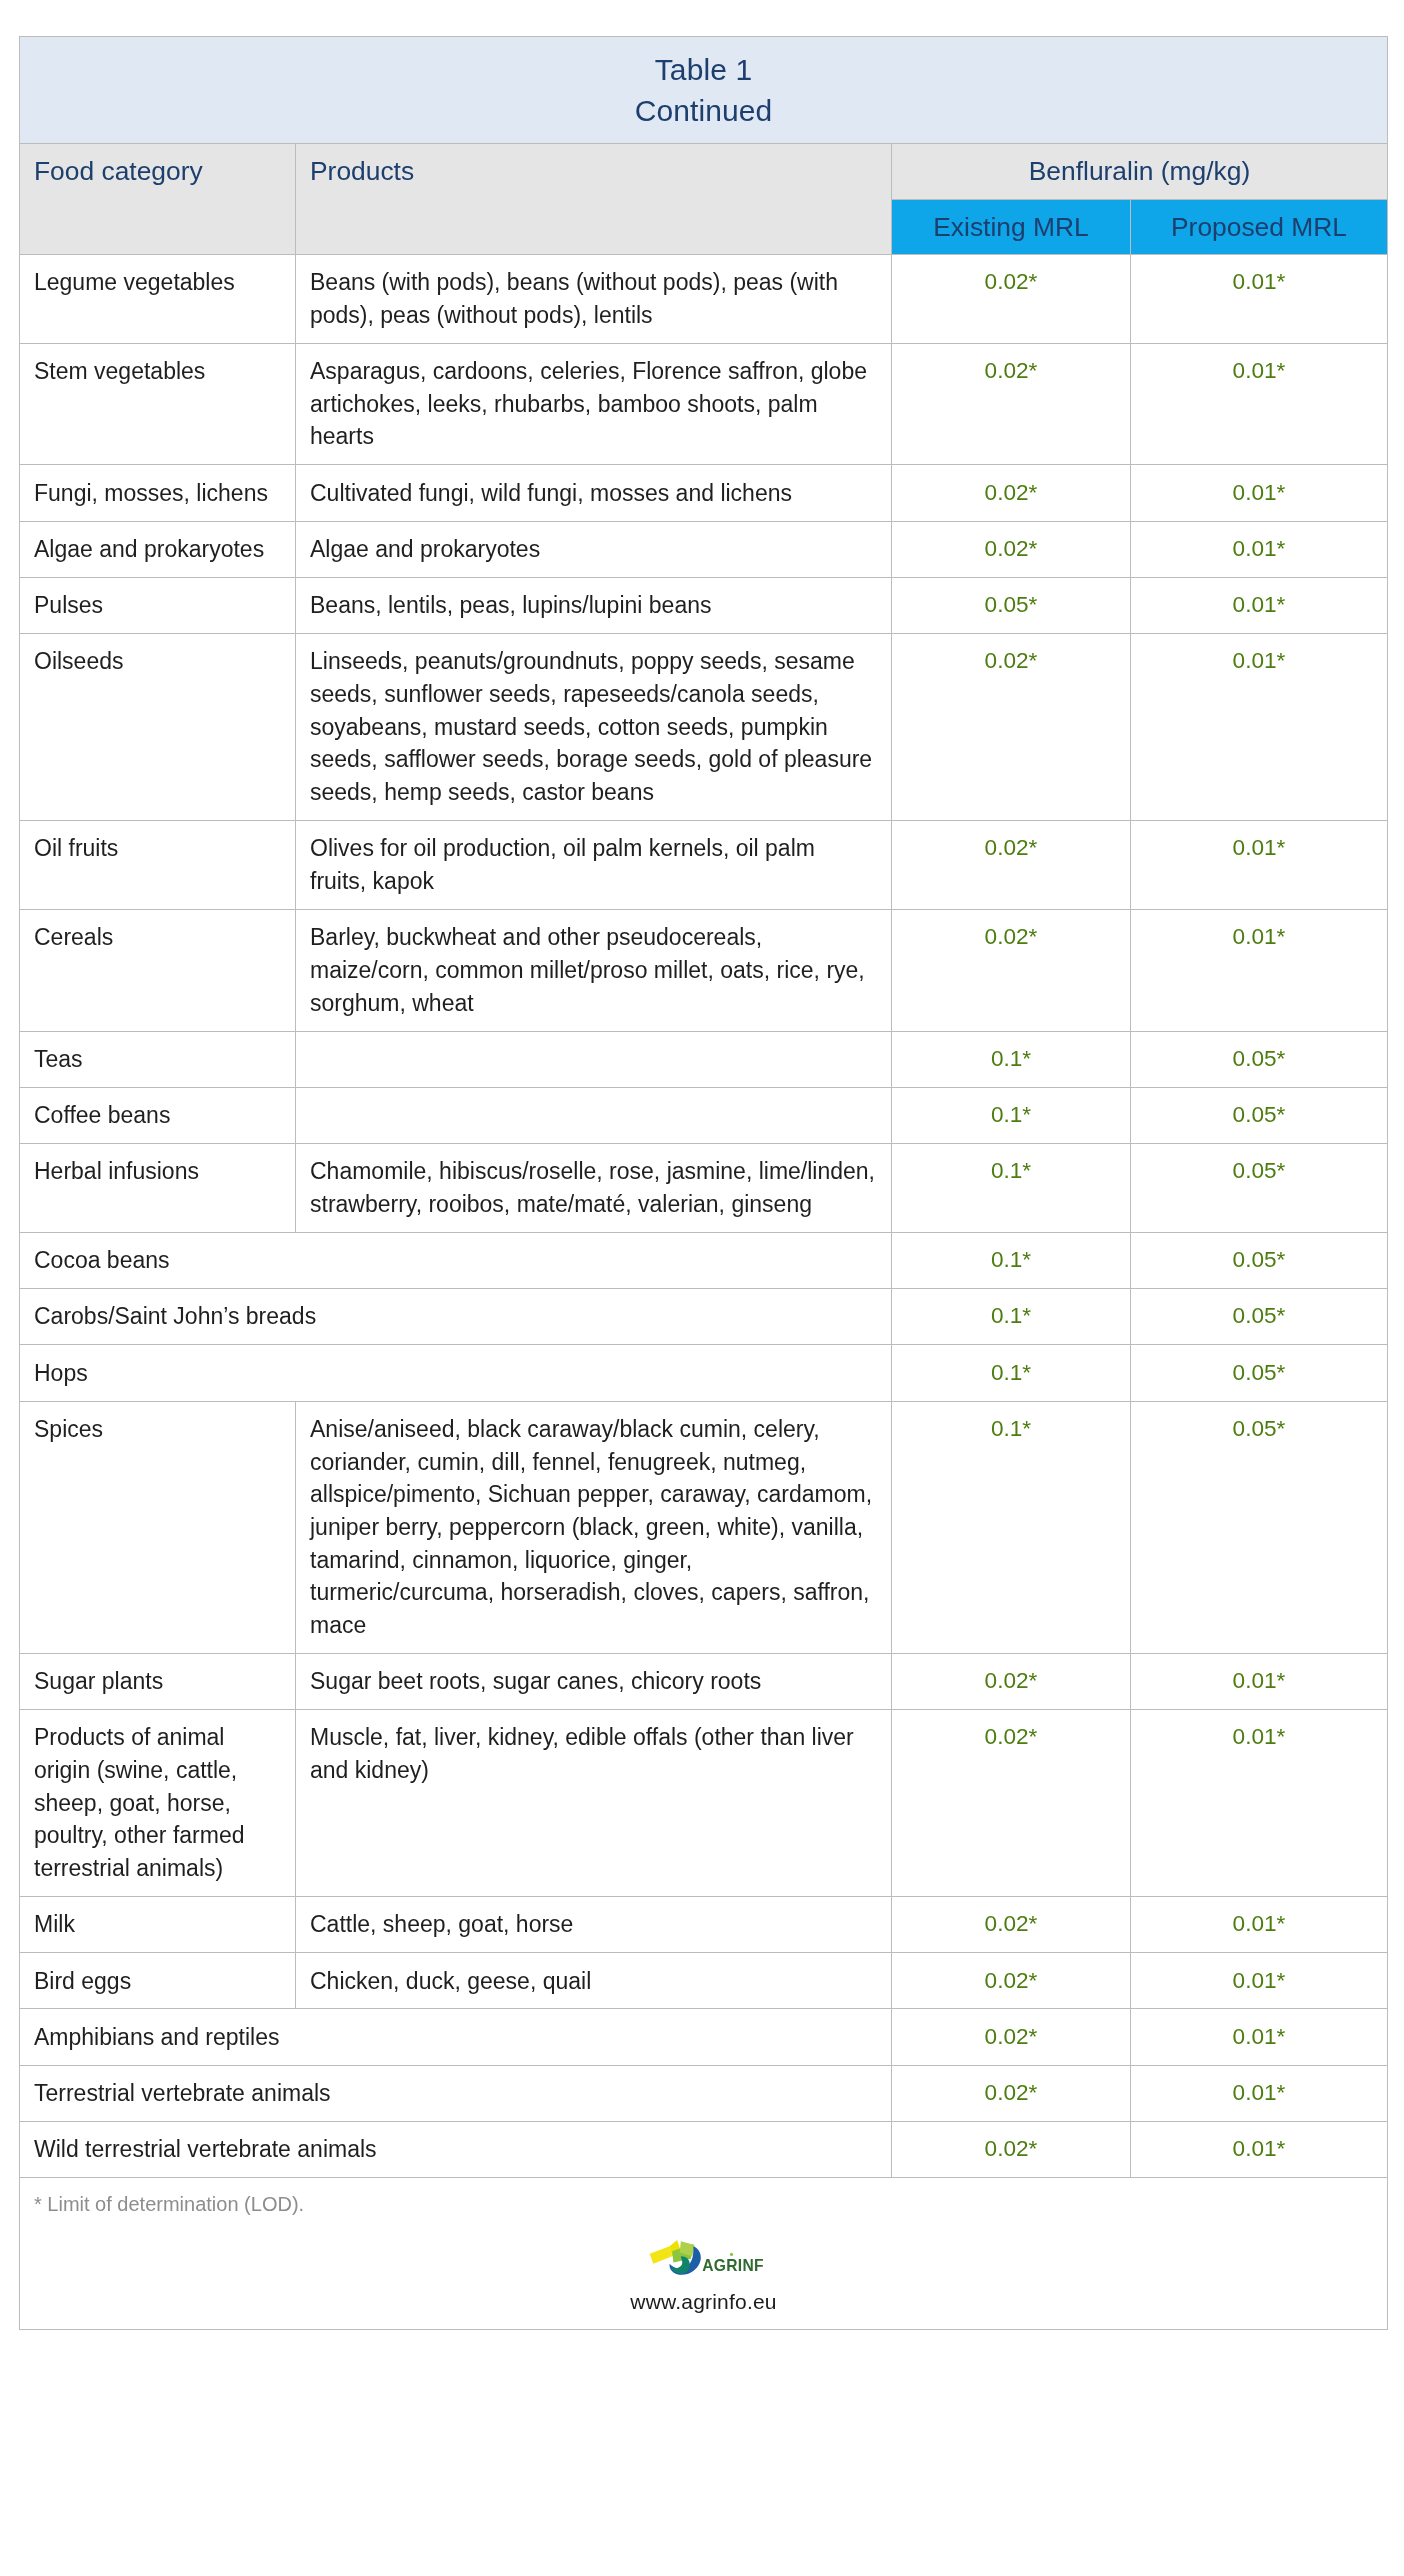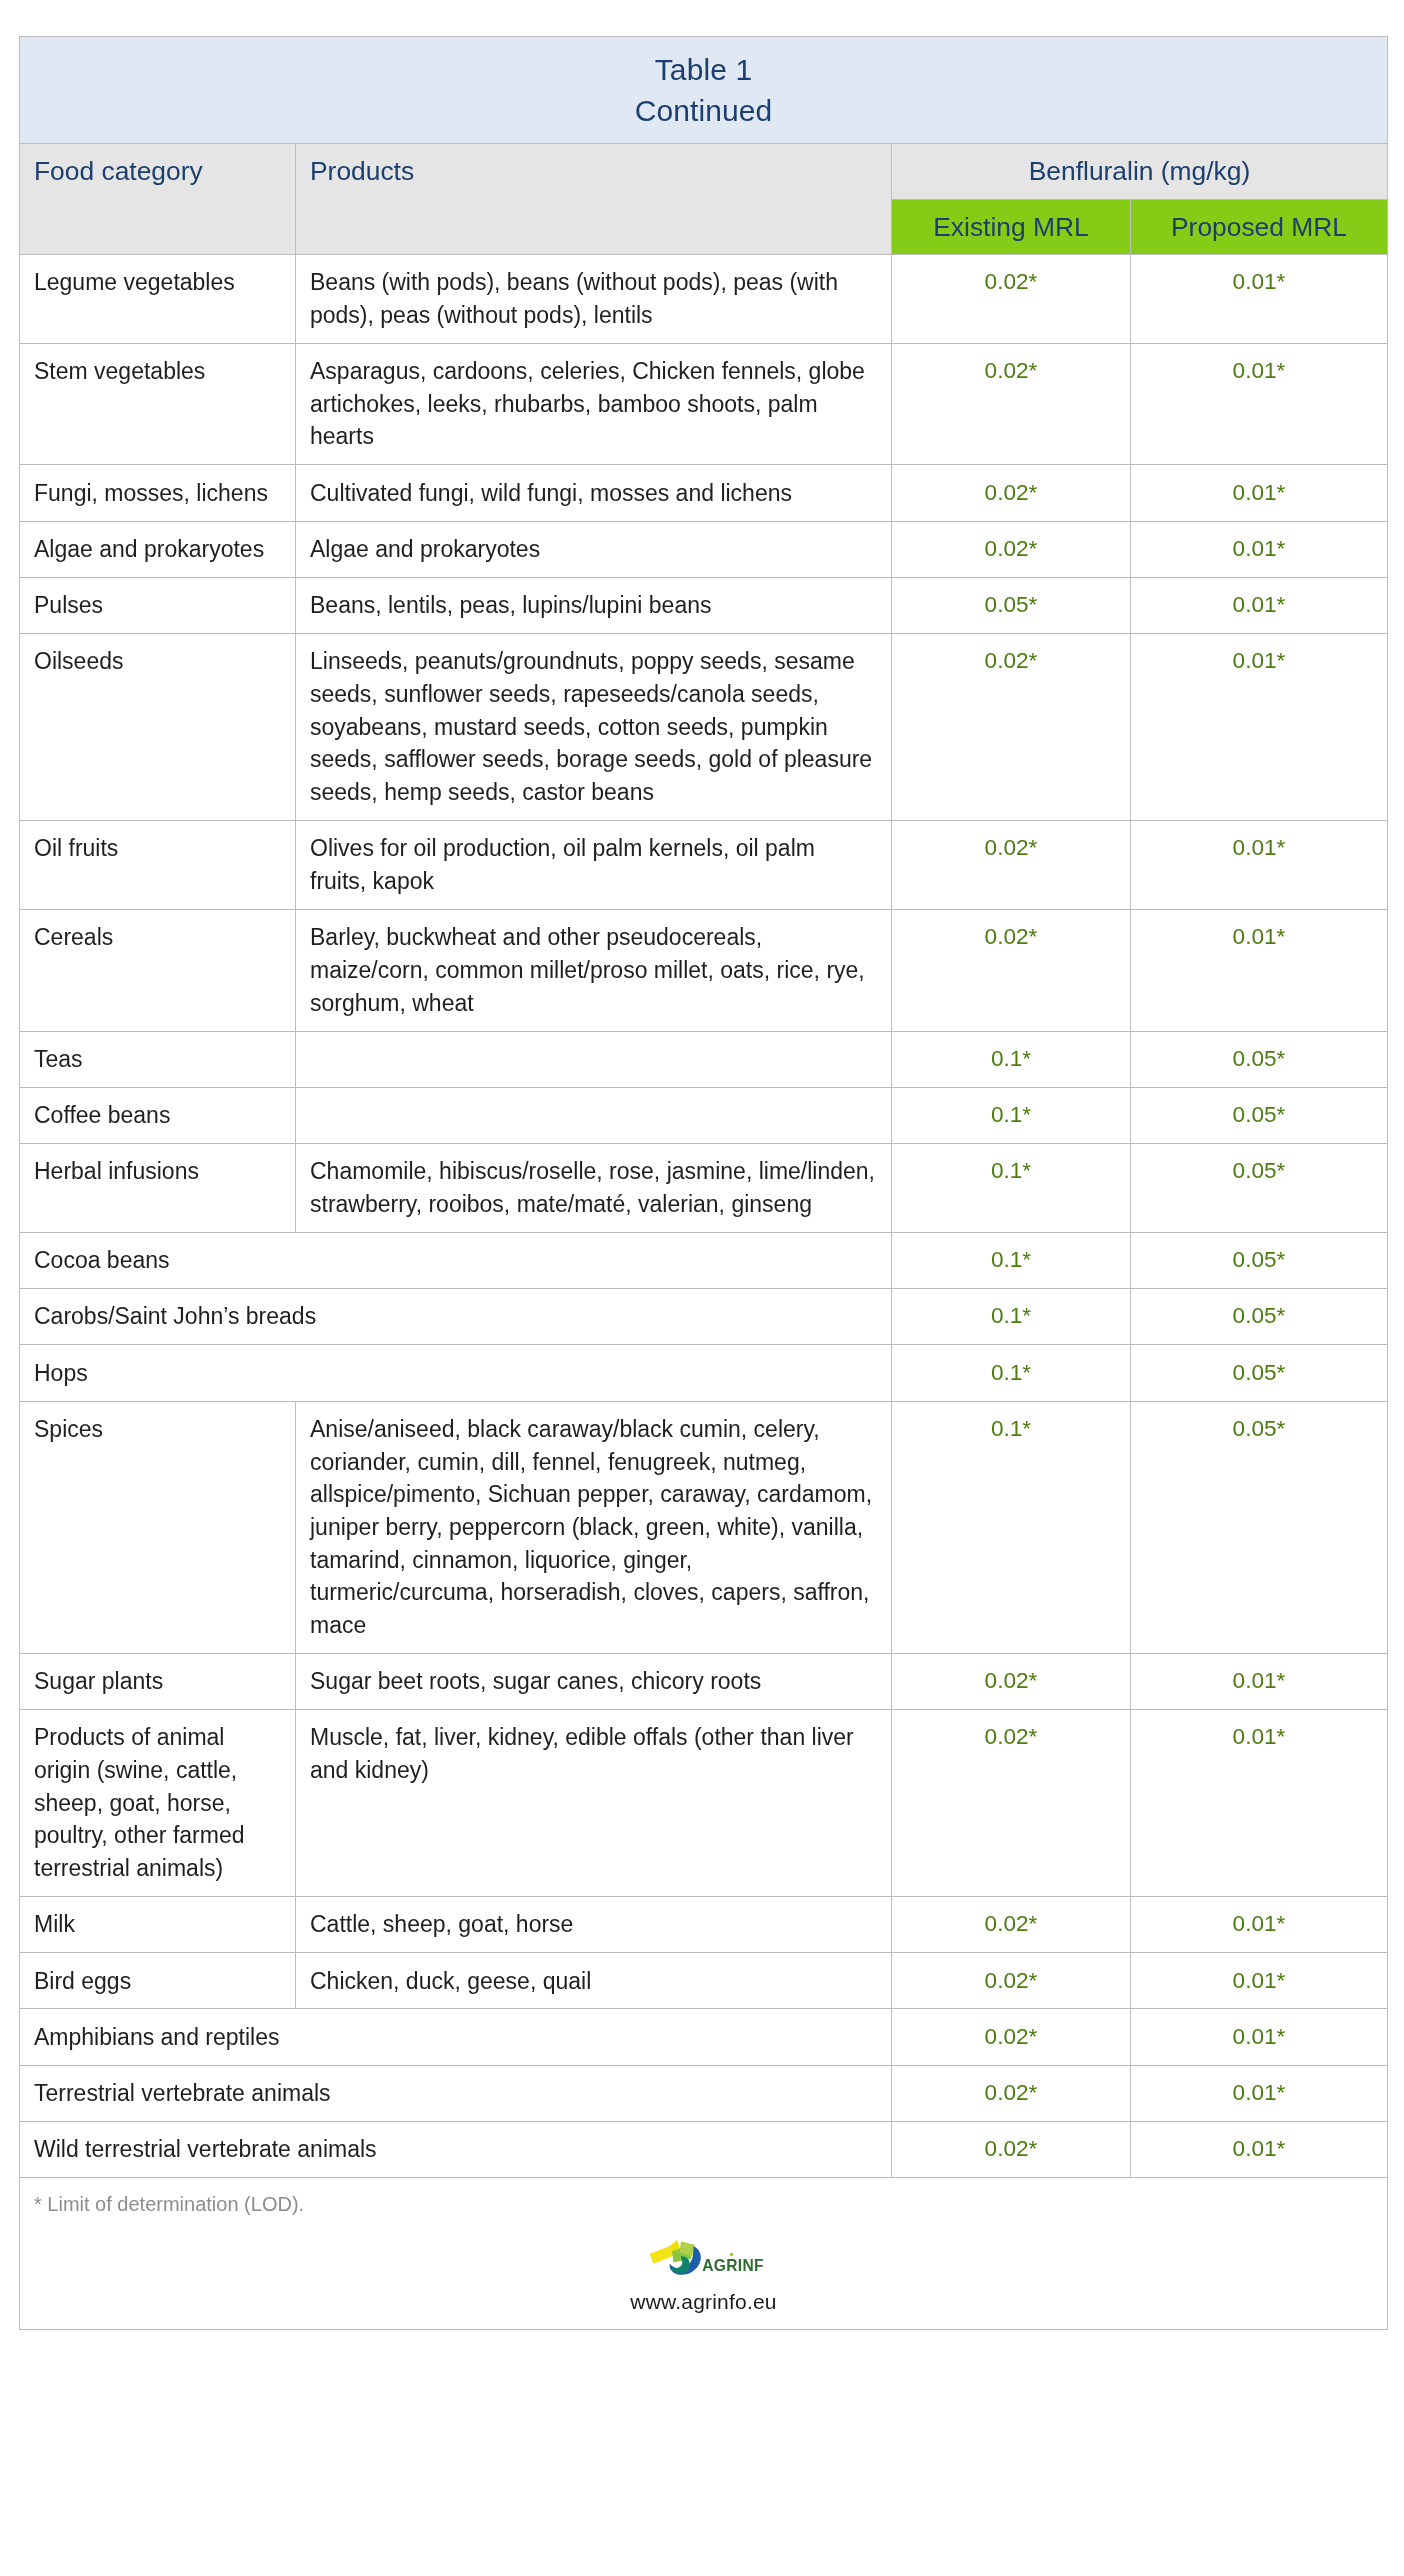--- a/index.html
+++ b/index.html
@@ -62,21 +62,21 @@
   }
   .hdr-left {
     text-align: left;
     padding: 16.4px 15px;
   }
   .hdr-center {
     text-align: center;
     padding: 16.4px 12.6px;
   }
   .hdr-sub {
-    background: #84cc16;
+    background: #0ea5e9;
     color: #1d3f6e;
     font-size: 26.4px;
     text-align: center;
     vertical-align: middle;
     padding: 16.4px 8.8px;
   }
 
   
   td.cat, td.prod {
     font-size: 23px;
@@ -155,21 +155,21 @@
     </thead>
     <tbody id="table-body">
         <tr>
           <td class="cat">Legume vegetables</td>
           <td class="prod">Beans (with pods), beans (without pods), peas (with pods), peas (without pods), lentils</td>
           <td class="val">0.02*</td>
           <td class="val">0.01*</td>
         </tr>
         <tr>
           <td class="cat">Stem vegetables</td>
-          <td class="prod">Asparagus, cardoons, celeries, Chicken fennels, globe artichokes, leeks, rhubarbs, bamboo shoots, palm hearts</td>
+          <td class="prod">Asparagus, cardoons, celeries, Florence saffron, globe artichokes, leeks, rhubarbs, bamboo shoots, palm hearts</td>
           <td class="val">0.02*</td>
           <td class="val">0.01*</td>
         </tr>
         <tr>
           <td class="cat">Fungi, mosses, lichens</td>
           <td class="prod">Cultivated fungi, wild fungi, mosses and lichens</td>
           <td class="val">0.02*</td>
           <td class="val">0.01*</td>
         </tr>
         <tr>

